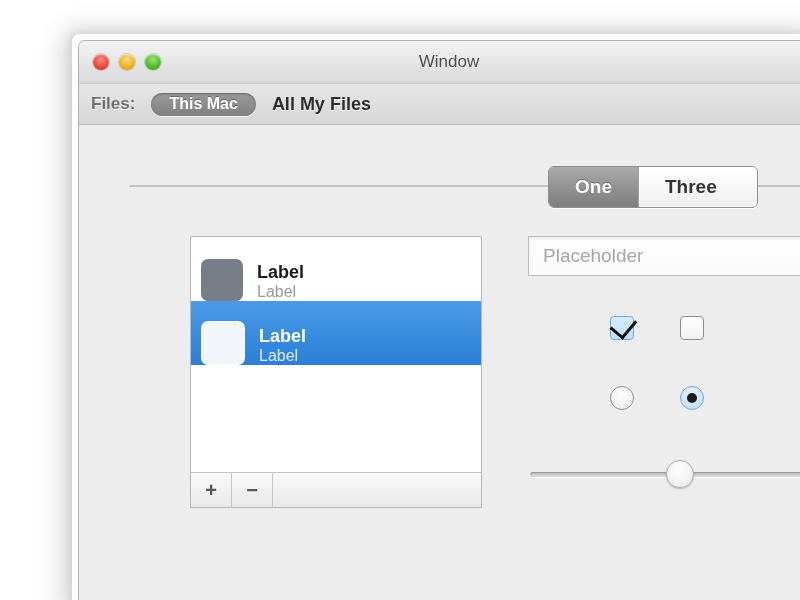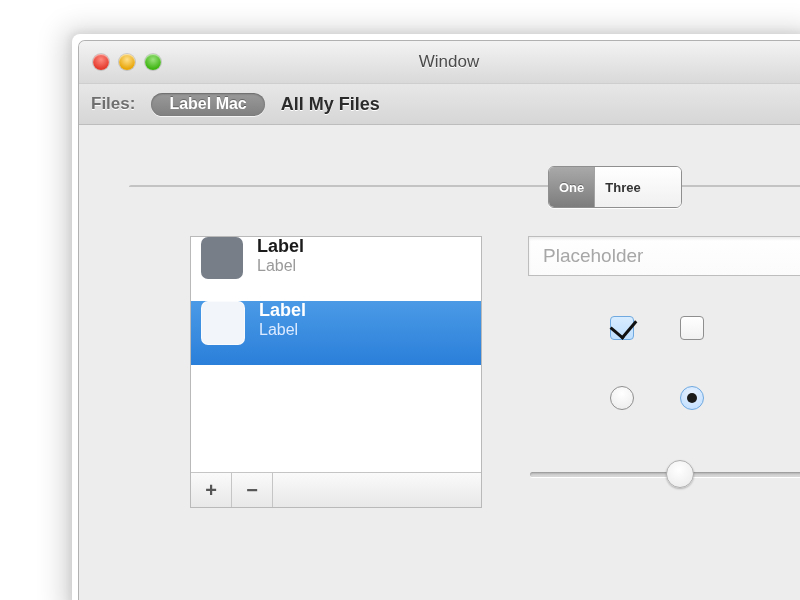--- a/index.html
+++ b/index.html
@@ -12,25 +12,25 @@
   .tl.y{background:radial-gradient(circle at 50% 35%,#ffe08a,#e8a60a 70%);}
   .tl.g{background:radial-gradient(circle at 50% 35%,#9be27d,#3fb512 70%);}
   .title{position:absolute;left:0;right:0;top:0;line-height:42px;text-align:center;font-size:17px;color:#4b4b4b;text-shadow:0 1px 0 #fff;}
   .scopebar{height:40px;background:linear-gradient(#e7e7e7,#d6d6d6);border-bottom:1px solid rgba(0,0,0,.18);display:flex;align-items:center;padding:0 12px;gap:16px;}
   .scope-label{font-weight:bold;font-size:17px;color:#6f6f6f;text-shadow:0 1px 0 #fff;}
   .pill{background:linear-gradient(#9a9a9a,#808080);color:#fff;font-weight:bold;font-size:16px;padding:2px 18px 3px;border-radius:12px;box-shadow:inset 0 1px 2px rgba(0,0,0,.35),0 1px 0 rgba(255,255,255,.7);text-shadow:0 -1px 0 rgba(0,0,0,.3);}
   .scope-opt{font-weight:bold;font-size:18px;color:#2b2b2b;text-shadow:0 1px 0 #fff;}
   .content{position:relative;padding:0;}
   .group{position:absolute;left:50px;top:60px;right:-5px;bottom:-5px;border:1px solid #c3c3c3;border-radius:7px 0 0 0;background:#ededed;box-shadow:inset 0 1px 0 #fff;}
   .tabs{position:absolute;left:418px;top:-20px;height:40px;display:flex;border:1px solid #8f8f8f;border-radius:6px;overflow:hidden;background:#fff;box-shadow:0 1px 0 rgba(255,255,255,.9);}
-  .tab{display:flex;align-items:center;justify-content:center;padding:0 10px;font-size:13px;font-weight:bold;color:#333;background:linear-gradient(#fff,#f0f0f0);border-right:1px solid #a2a2a2;}
+  .tab{display:flex;align-items:center;justify-content:center;padding:0 26px;font-size:19px;font-weight:bold;color:#333;background:linear-gradient(#fff,#f0f0f0);border-right:1px solid #a2a2a2;}
   .tab:last-child{border-right:none;}
   .tab.sel{background:linear-gradient(#a9a9a9,#7d7d7d);color:#fff;text-shadow:0 -1px 0 rgba(0,0,0,.3);}
   .listbox{position:absolute;left:60px;top:50px;width:290px;height:270px;border:1px solid #b9b9b9;background:#fff;box-shadow:inset 0 0 0 1px rgba(255,255,255,.7);}
-  .row{height:64px;display:flex;align-items:flex-start;padding:0 10px;gap:14px;}
+  .row{height:64px;display:flex;align-items:flex-end;padding:0 10px;gap:14px;}
   .row + .row{}
   .swatch{width:42px;height:42px;border-radius:7px;}
   .row1{background:#fff;}
   .row1 .swatch{background:#777e88;}
   .row2{background:linear-gradient(#4a9ae6,#2a7fd9);color:#fff;}
   .row2 .swatch{background:#f2f6fb;border:1px solid rgba(255,255,255,.6);}
   .row .txt .p{font-size:18px;font-weight:bold;line-height:1.05;}
   .row .txt .s{font-size:16px;line-height:1.05;margin-top:2px;}
   .row1 .txt .p{color:#1b1b1b;} .row1 .txt .s{color:#9a9a9a;}
   .row2 .txt .p{color:#fff;} .row2 .txt .s{color:#dceaff;}
@@ -60,21 +60,21 @@
     <div class="traffic">
       <div class="tl r"></div>
       <div class="tl y"></div>
       <div class="tl g"></div>
     </div>
     <div class="title">Window</div>
   </div>
 
   <div class="scopebar">
     <span class="scope-label">Files:</span>
-    <span class="pill">Label Mac</span>
+    <span class="pill">This Mac</span>
     <span class="scope-opt">All My Files</span>
   </div>
 
   <div class="content">
     <div class="group">
 
       <div class="tabs">
         <div class="tab sel">One</div>
         <div class="tab" style="padding-right:40px;">Three</div>
       </div>

